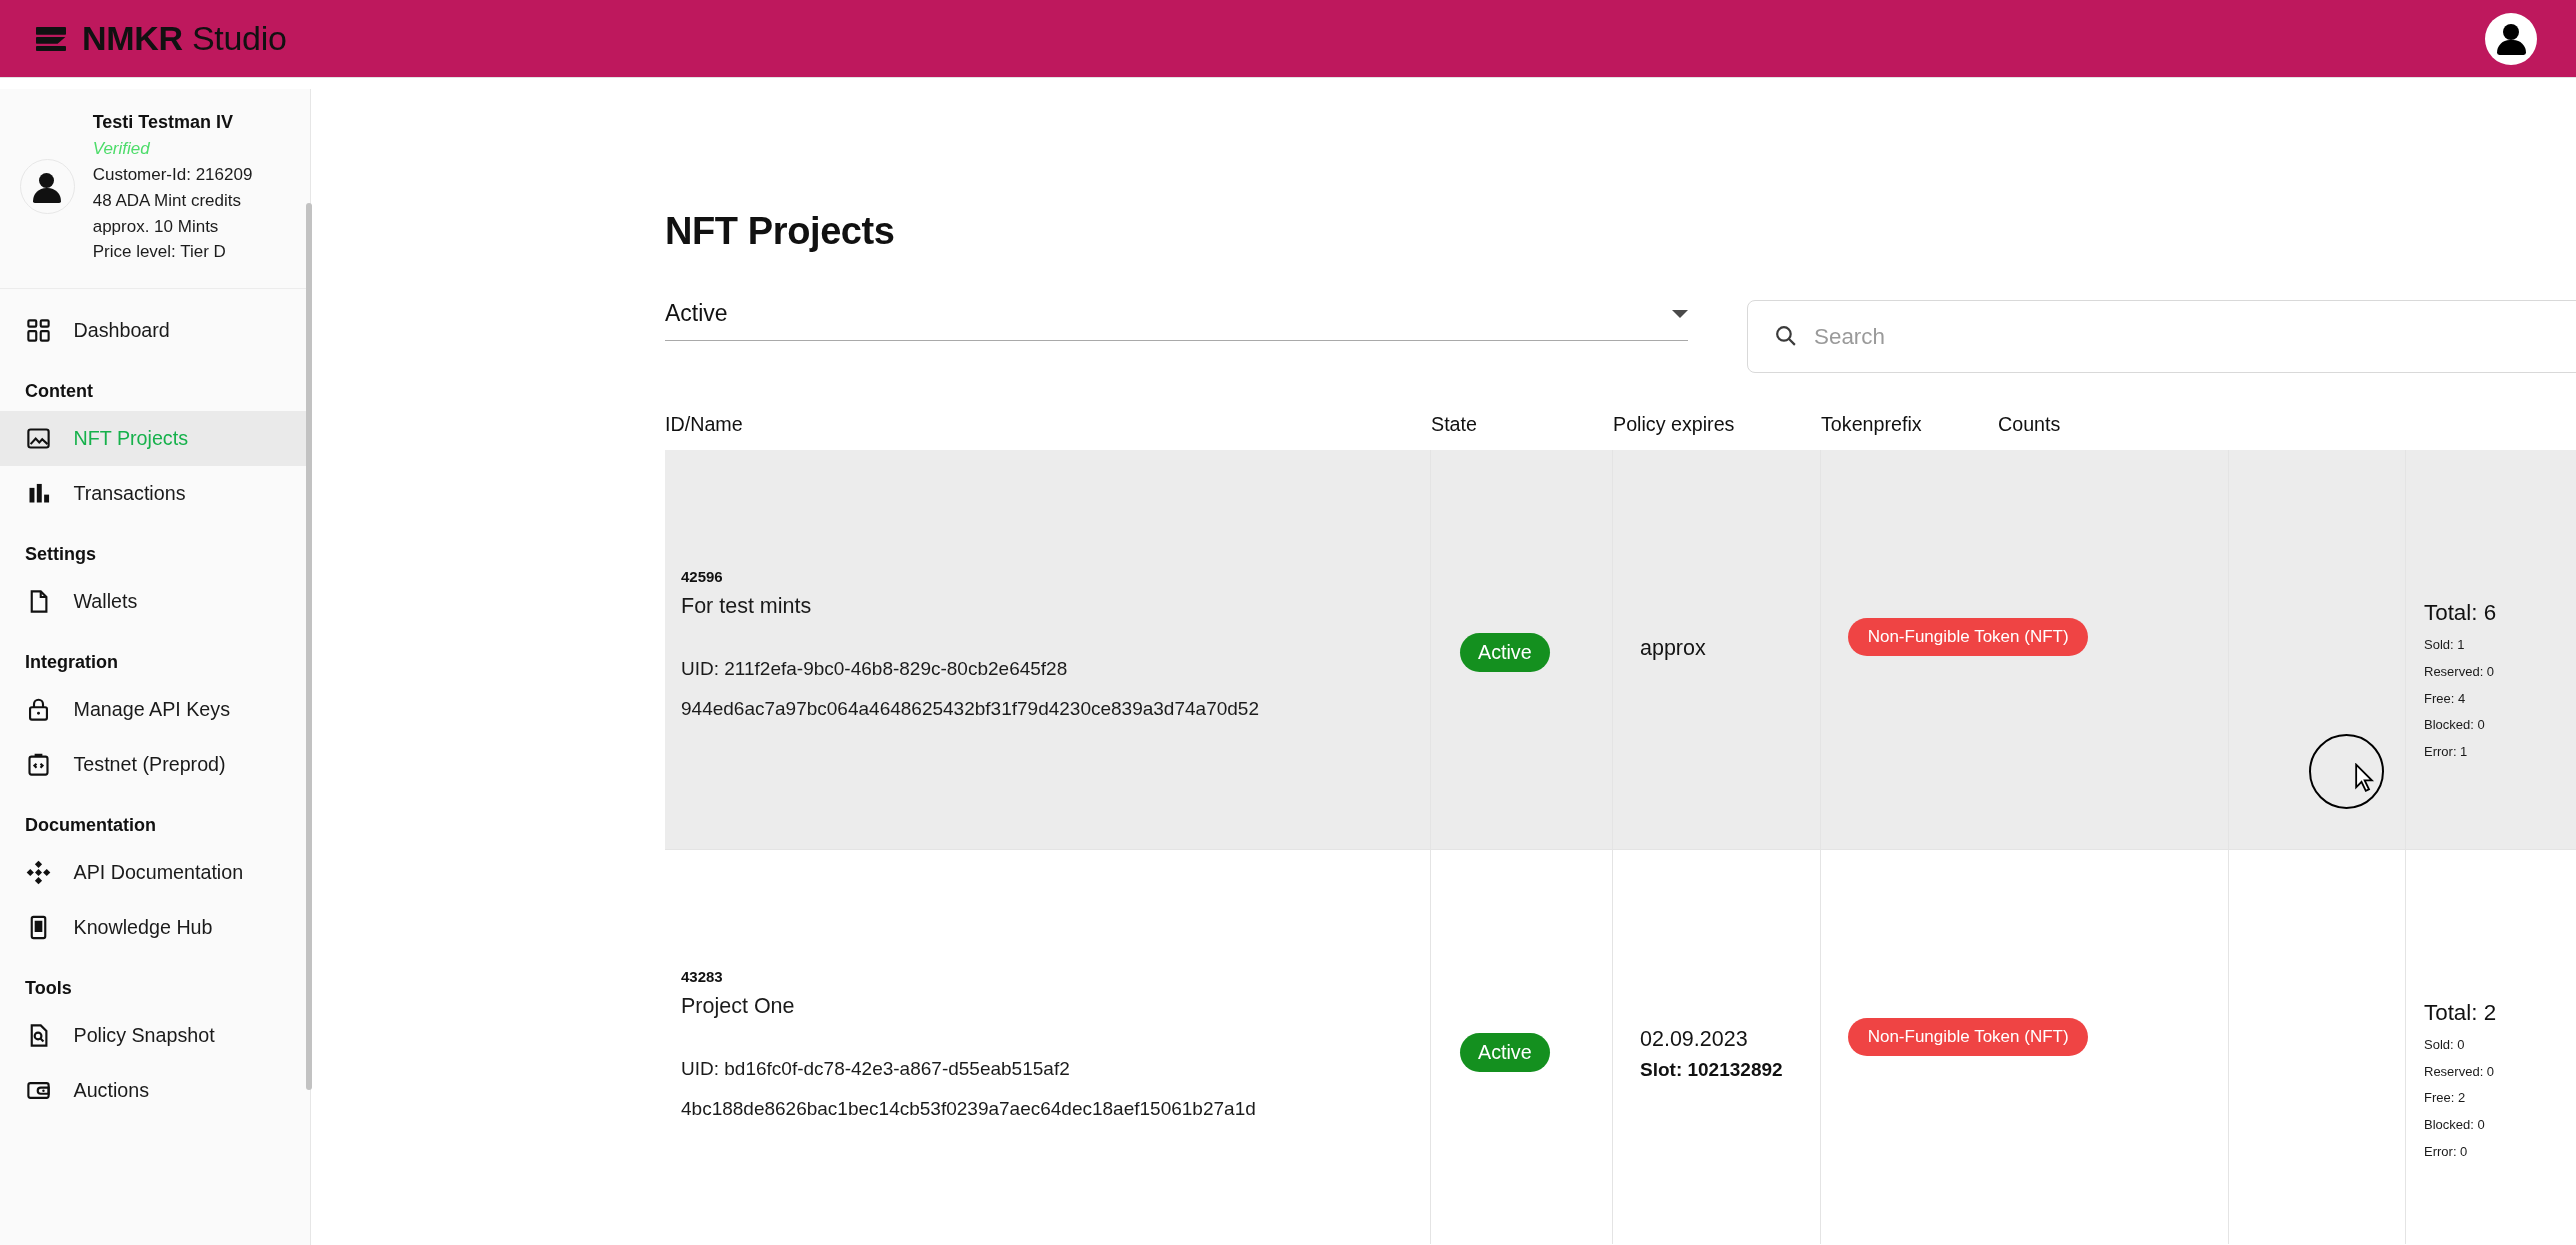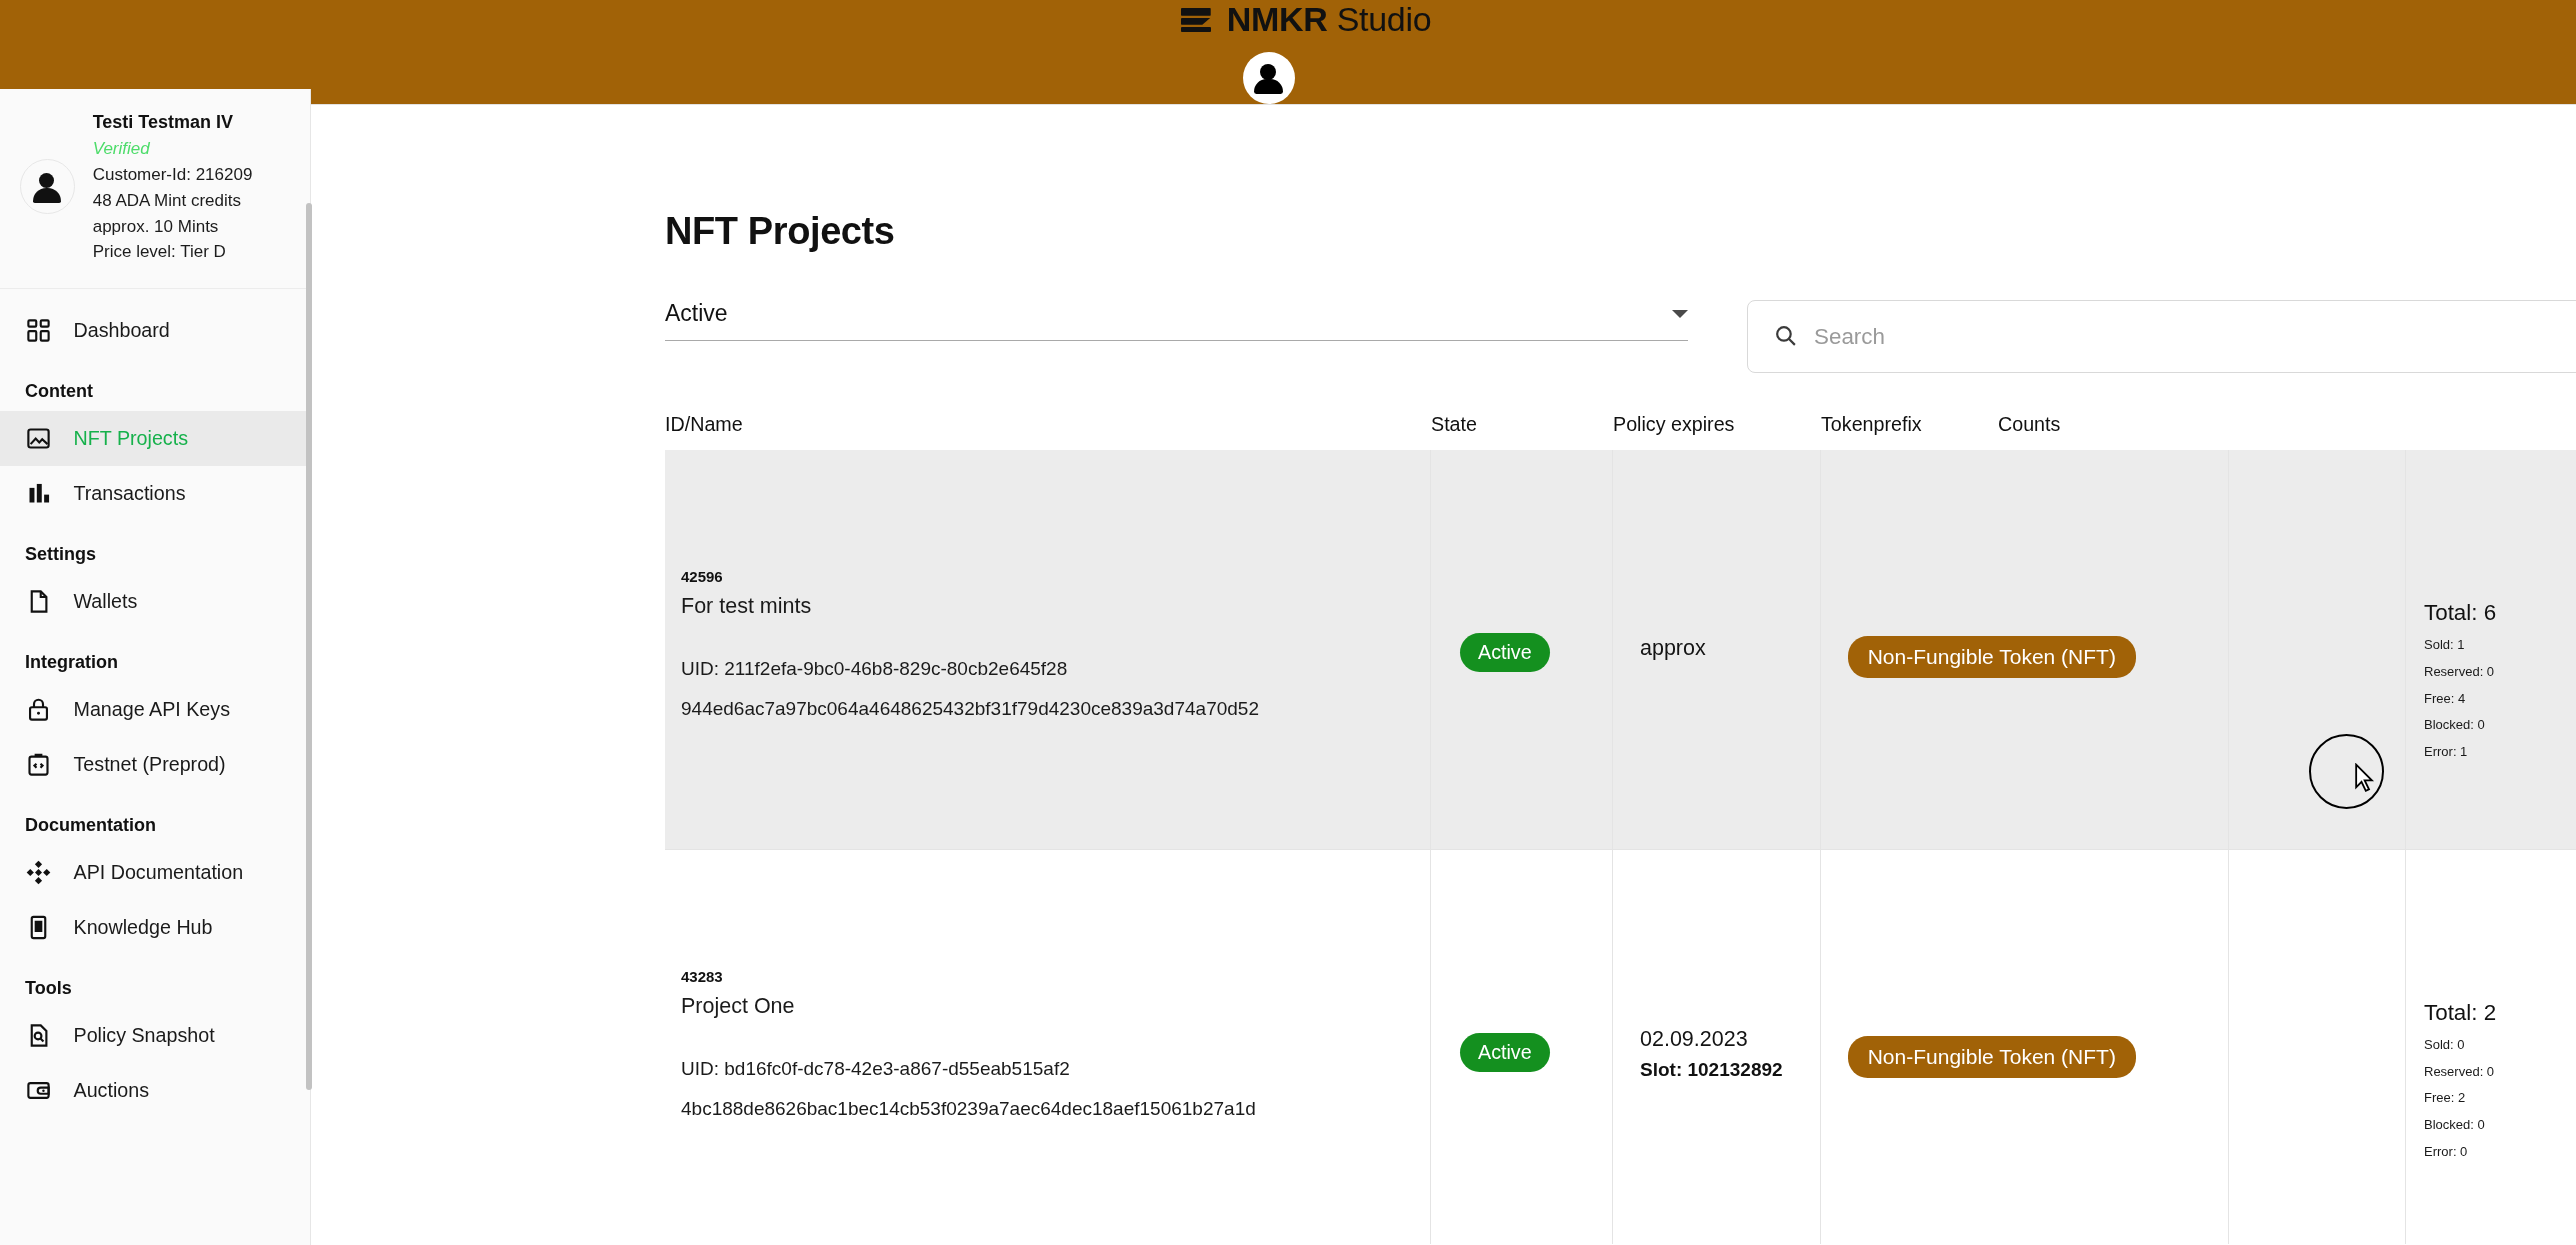--- a/index.html
+++ b/index.html
@@ -6,24 +6,24 @@
   html, body {
     width: 2576px; height: 1245px;
     font-family: "Liberation Sans", sans-serif;
     background: #ffffff;
     overflow: hidden;
   }
   .app { position: relative; width: 2576px; height: 1245px; }
 
   
   .topbar {
-    position: absolute; left: 0; top: 0; width: 2576px; height: 105px;
-    background: #a16207;
+    position: absolute; left: 0; top: 0; width: 2576px; height: 78px;
+    background: #be185d;
     border-bottom: 0.9px solid #e2e2e2;
-    display: flex; align-items: center; justify-content: space-between; flex-direction: column;
+    display: flex; align-items: center; justify-content: space-between;
   }
   .brand { display: flex; align-items: center; gap: 16px; padding-left: 36px; }
   .brand-mark { width: 30px; height: 27px; position: relative; }
   .brand-mark span { position: absolute; left: 0; background: #111; border-radius: 0.9px; }
   .bm1 { top: 1.8px;  width: 30px; height: 8px; clip-path: polygon(0 0,100% 0,100% 100%,0 100%); }
   .bm2 { top: 11.6px; width: 30px; height: 7.2px; clip-path: polygon(0 0,100% 0,72% 100%,0 100%); }
   .bm3 { top: 20.6px; width: 30px; height: 5.4px; }
   .brand-text { font-size: 34px; letter-spacing: -0.3px; color: #111; white-space: nowrap; }
   .brand-text b { font-weight: 700; }
   .brand-text i { font-style: normal; font-weight: 400; }
@@ -130,22 +130,22 @@
     position: absolute; left: 29px; top: 183px;
     background: #14901f; color: #fff; font-size: 19.7px;
     padding: 8px 18px; border-radius: 19.7px; white-space: nowrap;
   }
   .exp-wrap { position: absolute; left: 27px; top: 177px; }
   .exp-date { font-size: 21.5px; color: #141414; }
   .exp-slot { font-size: 19px; color: #111; font-weight: 700; margin-top: 7.2px; }
   .exp-never { position: absolute; left: 27px; top: 186px; font-size: 21.5px; color: #141414; }
 
   .badge-blue {
-    position: absolute; left: 27px; top: 186px;
-    background: #a16207; color: #fff; font-size: 21px;
+    position: absolute; left: 27px; top: 168px;
+    background: #ef4444; color: #fff; font-size: 17px;
     padding: 9px 19.7px; border-radius: 19.7px; white-space: nowrap;
   }
 
   .counts { position: absolute; left: 18px; top: 150px; }
   .counts .total { font-size: 22.4px; color: #111; }
   .counts .l { font-size: 13px; color: #1a1a1a; margin-top: 11.6px; }
 
   .row-sep { width: 2222px; margin-left: 43px; height: 0.9px; background: #e4e4e4; }
 
   

